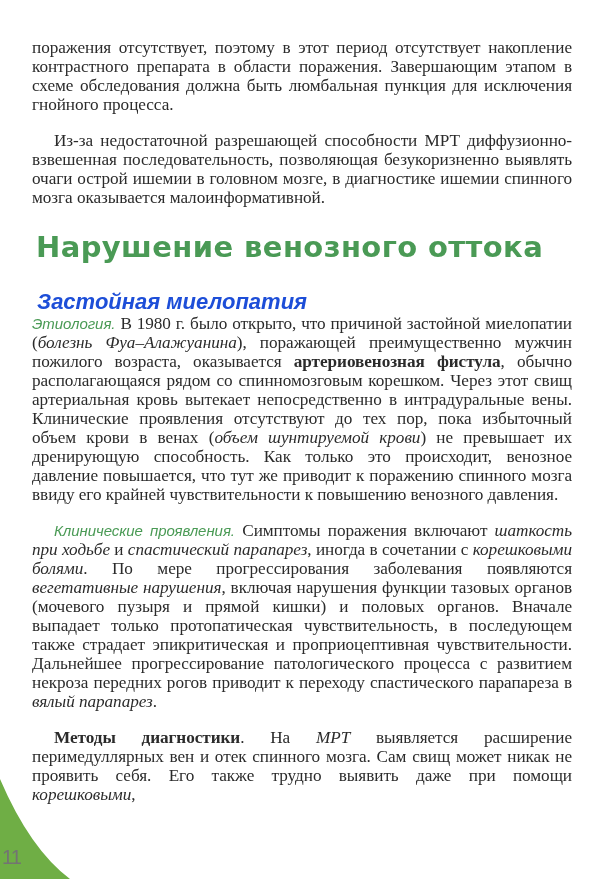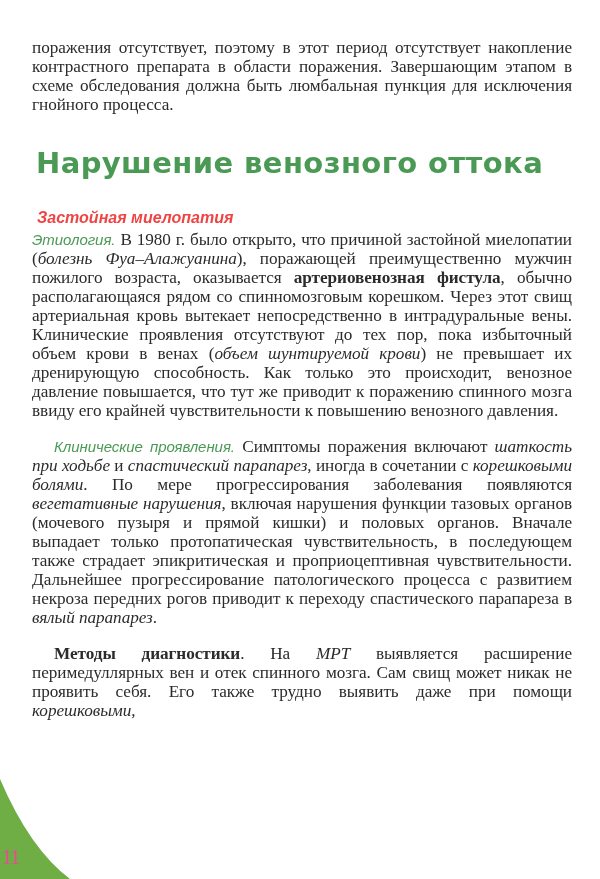--- a/index.html
+++ b/index.html
@@ -36,22 +36,22 @@
       font-size: 29px;
       color: #4a9a55;
       margin: 25px 0 0 12px;
       line-height: 30px;
       letter-spacing: 0.4px;
     }
     .subsection-title {
       font-family: "Liberation Sans", "DejaVu Sans", sans-serif;
       font-style: italic;
       font-weight: bold;
-      font-size: 16px;
-      color: #ef4444;
+      font-size: 22px;
+      color: #1d4ed8;
       margin: 20px 0 0 13px;
       line-height: 22px;
     }
     .run-in {
       font-family: "Liberation Sans", "DejaVu Sans", sans-serif;
       color: #4a9a55;
       font-size: 15px;
       font-style: italic;
     }
     .run-in-bold {
@@ -66,33 +66,34 @@
       position: absolute;
       left: 0;
       bottom: 0;
       width: 70px;
       height: 100px;
     }
     .page-number {
       position: absolute;
       left: 2px;
       bottom: 10px;
-      font-family: Liberation Serif, serif;
+      font-family: Liberation Sans, sans-serif;
       font-size: 20px;
-      color: #ec4899;
+      color: #737373;
       letter-spacing: -1px;
     }
   </style>
 </head>
 <body>
 
 <div class="page">
 
   <p>поражения отсутствует, поэтому в этот период отсутствует накопление контрастного препарата в области поражения. Завершающим этапом в схеме обследования должна быть люмбальная пункция для исключения гнойного процесса.</p>
   <div class="gap-s"></div>
+  <p class="indent">Из-за недостаточной разрешающей способности МРТ диффузионно-взвешенная последовательность, позволяющая безукоризненно выявлять очаги острой ишемии в головном мозге, в диагностике ишемии спинного мозга оказывается малоинформативной.</p>
 
   <h2 class="section-title">Нарушение венозного оттока</h2>
   <div class="gap-m"></div>
 
   <h3 class="subsection-title">Застойная миелопатия</h3>
 
   <p style="margin-top:1px;"><span class="run-in">Этиология.</span><span> В 1980 г. было открыто, что причиной застойной миелопатии (</span><em>болезнь Фуа–Алажуанина</em><span>), поражающей преимущественно мужчин пожилого возраста, оказывается </span><strong>артериовенозная фистула</strong><span>, обычно располагающаяся рядом со спинномозговым корешком. Через этот свищ артериальная кровь вытекает непосредственно в интрадуральные вены. Клинические проявления отсутствуют до тех пор, пока избыточный объем крови в венах (</span><em>объем шунтируемой крови</em><span>) не превышает их дренирующую способность. Как только это происходит, венозное давление повышается, что тут же приводит к поражению спинного мозга ввиду его крайней чувствительности к повышению венозного давления.</span></p>
 
   <div class="gap-s"></div>
   <p class="indent"><span class="run-in">Клинические проявления.</span><span> Симптомы поражения включают </span><em>шаткость при ходьбе</em><span> и </span><em>спастический парапарез</em><span>, иногда в сочетании с </span><em>корешковыми болями</em><span>. По мере прогрессирования заболевания появляются </span><em>вегетативные нарушения</em><span>, включая нарушения функции тазовых органов (мочевого пузыря и прямой кишки) и половых органов. Вначале выпадает только протопатическая чувствительность, в последующем также страдает эпикритическая и проприоцептивная чувствительности. Дальнейшее прогрессирование патологического процесса с развитием некроза передних рогов приводит к переходу спастического парапареза в </span><em>вялый парапарез</em><span>.</span></p>

